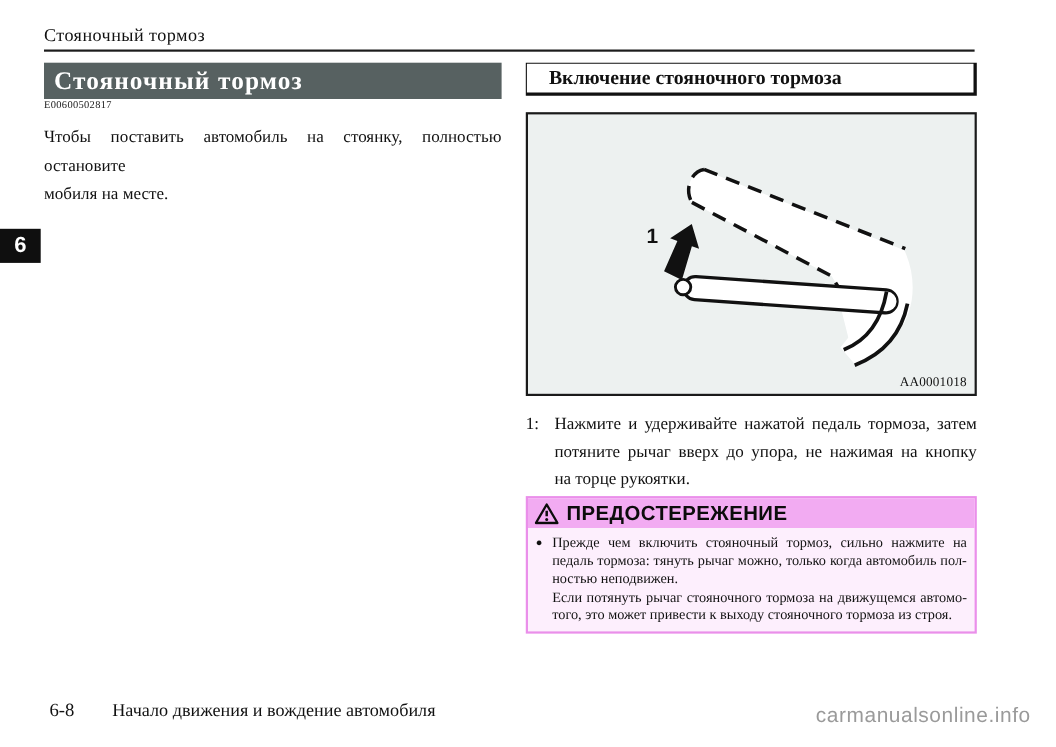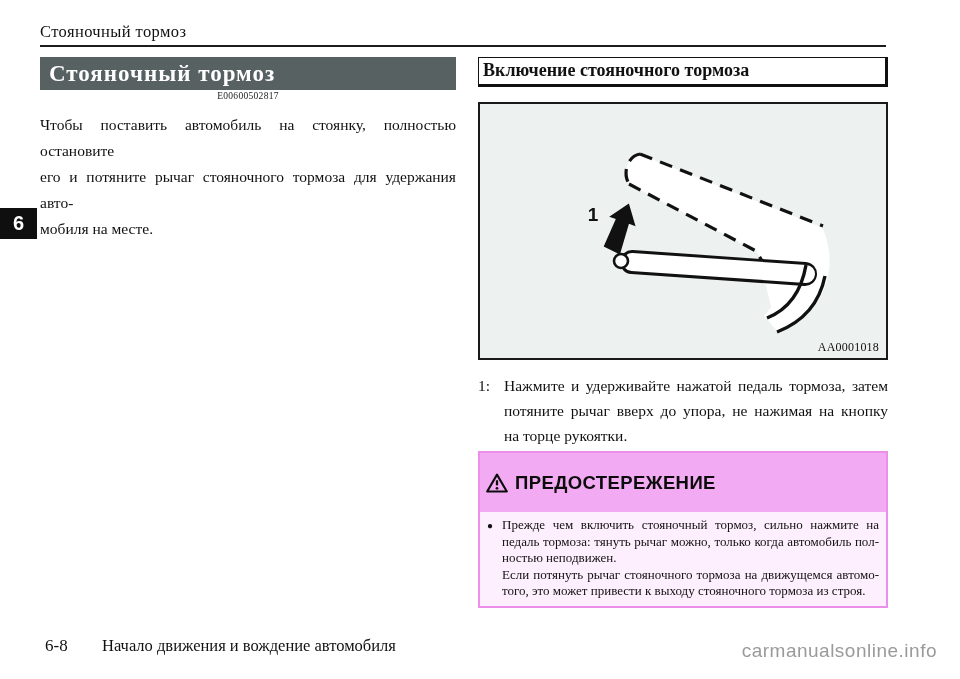--- a/index.html
+++ b/index.html
@@ -23,48 +23,48 @@
     font-weight:bold; font-size:20px; display:flex; align-items:center; justify-content:center;
   }
   
   .col-left { position:absolute; left:40px; top:57px; width:416px; }
   .section-heading {
     background:#576161; color:#ffffff; height:33px; line-height:33px;
     font-weight:bold; font-size:23px; padding-left:9px; letter-spacing:1px;
     box-sizing:border-box; width:416px;
   }
   .section-code {
-    text-align:center; font-size:9.5px; color:#222; margin-top:1px; letter-spacing:.3px;
+    text-align:left; font-size:9.5px; color:#222; margin-top:1px; letter-spacing:.3px;
   }
   .body-para { margin-top:11px; font-size:15.5px; line-height:26px; }
   .jl { text-align:justify; text-align-last:justify; }
   
   .col-right { position:absolute; left:478px; top:57px; width:410px; }
   .sub-heading {
     box-sizing:border-box; width:410px; background:#fff;
     border:1.5px solid #111; border-right-width:3px; border-bottom-width:3.5px;
-    font-weight:bold; font-size:18px; padding:2px 7px 3px 4px; line-height:21px;
+    font-weight:bold; font-size:18px; padding:2px 7px 3px 20px; line-height:21px;
   }
   .figure {
     box-sizing:border-box; position:absolute; left:0; top:45px; width:410px; height:258px;
     background:#edf1f0; border:2px solid #1a1a1a;
   }
   .figure-code {
     position:absolute; right:7px; bottom:3px; font-size:12px; letter-spacing:.2px;
   }
   .step { position:absolute; left:0; top:316px; width:410px; display:flex; font-size:15.5px; line-height:25px; }
   .step-num { width:26px; flex:0 0 26px; }
   .step-lines { flex:1; }
   
   .warning {
     position:absolute; left:0; top:394px; width:410px; box-sizing:border-box;
     border:2px solid #ea8fea; background:#fdeffd;
   }
   .warning-header {
-    background:#f2abf2; height:27px; display:flex; align-items:center; gap:7px; padding:16px 6px;
+    background:#f2abf2; height:27px; display:flex; align-items:center; gap:7px; padding:0 6px;
   }
   .warning-title {
     font-family:"Liberation Sans","DejaVu Sans",sans-serif; font-weight:bold;
     font-size:18.5px; letter-spacing:.4px; color:#0c0c0c;
   }
   .warning-body { padding:5px 7px 6px 7px; }
   .warn-row { display:flex; }
   .warn-bullet { flex:0 0 15px; font-size:10px; padding-top:3px; color:#111; }
   .warn-text { flex:1; font-size:13px; line-height:16.5px; }
   
@@ -84,21 +84,20 @@
   <div class="running-head">Стояночный тормоз</div>
   <div class="head-rule"></div>
 
   <div class="chapter-tab">6</div>
 
   <div class="col-left">
     <div class="section-heading">Стояночный тормоз</div>
     <div class="section-code">E00600502817</div>
     <div class="body-para">
       <div class="jl">Чтобы поставить автомобиль на стоянку, полностью остановите</div>
-      <div class="jl">его и потяните рычаг стояночного тормоза для удержания авто-</div>
       <div>мобиля на месте.</div>
     </div>
   </div>
 
   <div class="col-right">
     <div class="sub-heading">Включение стояночного тормоза</div>
 
     <div class="figure">
       <svg viewBox="0 0 406 254" width="406" height="254" style="display:block">
 

